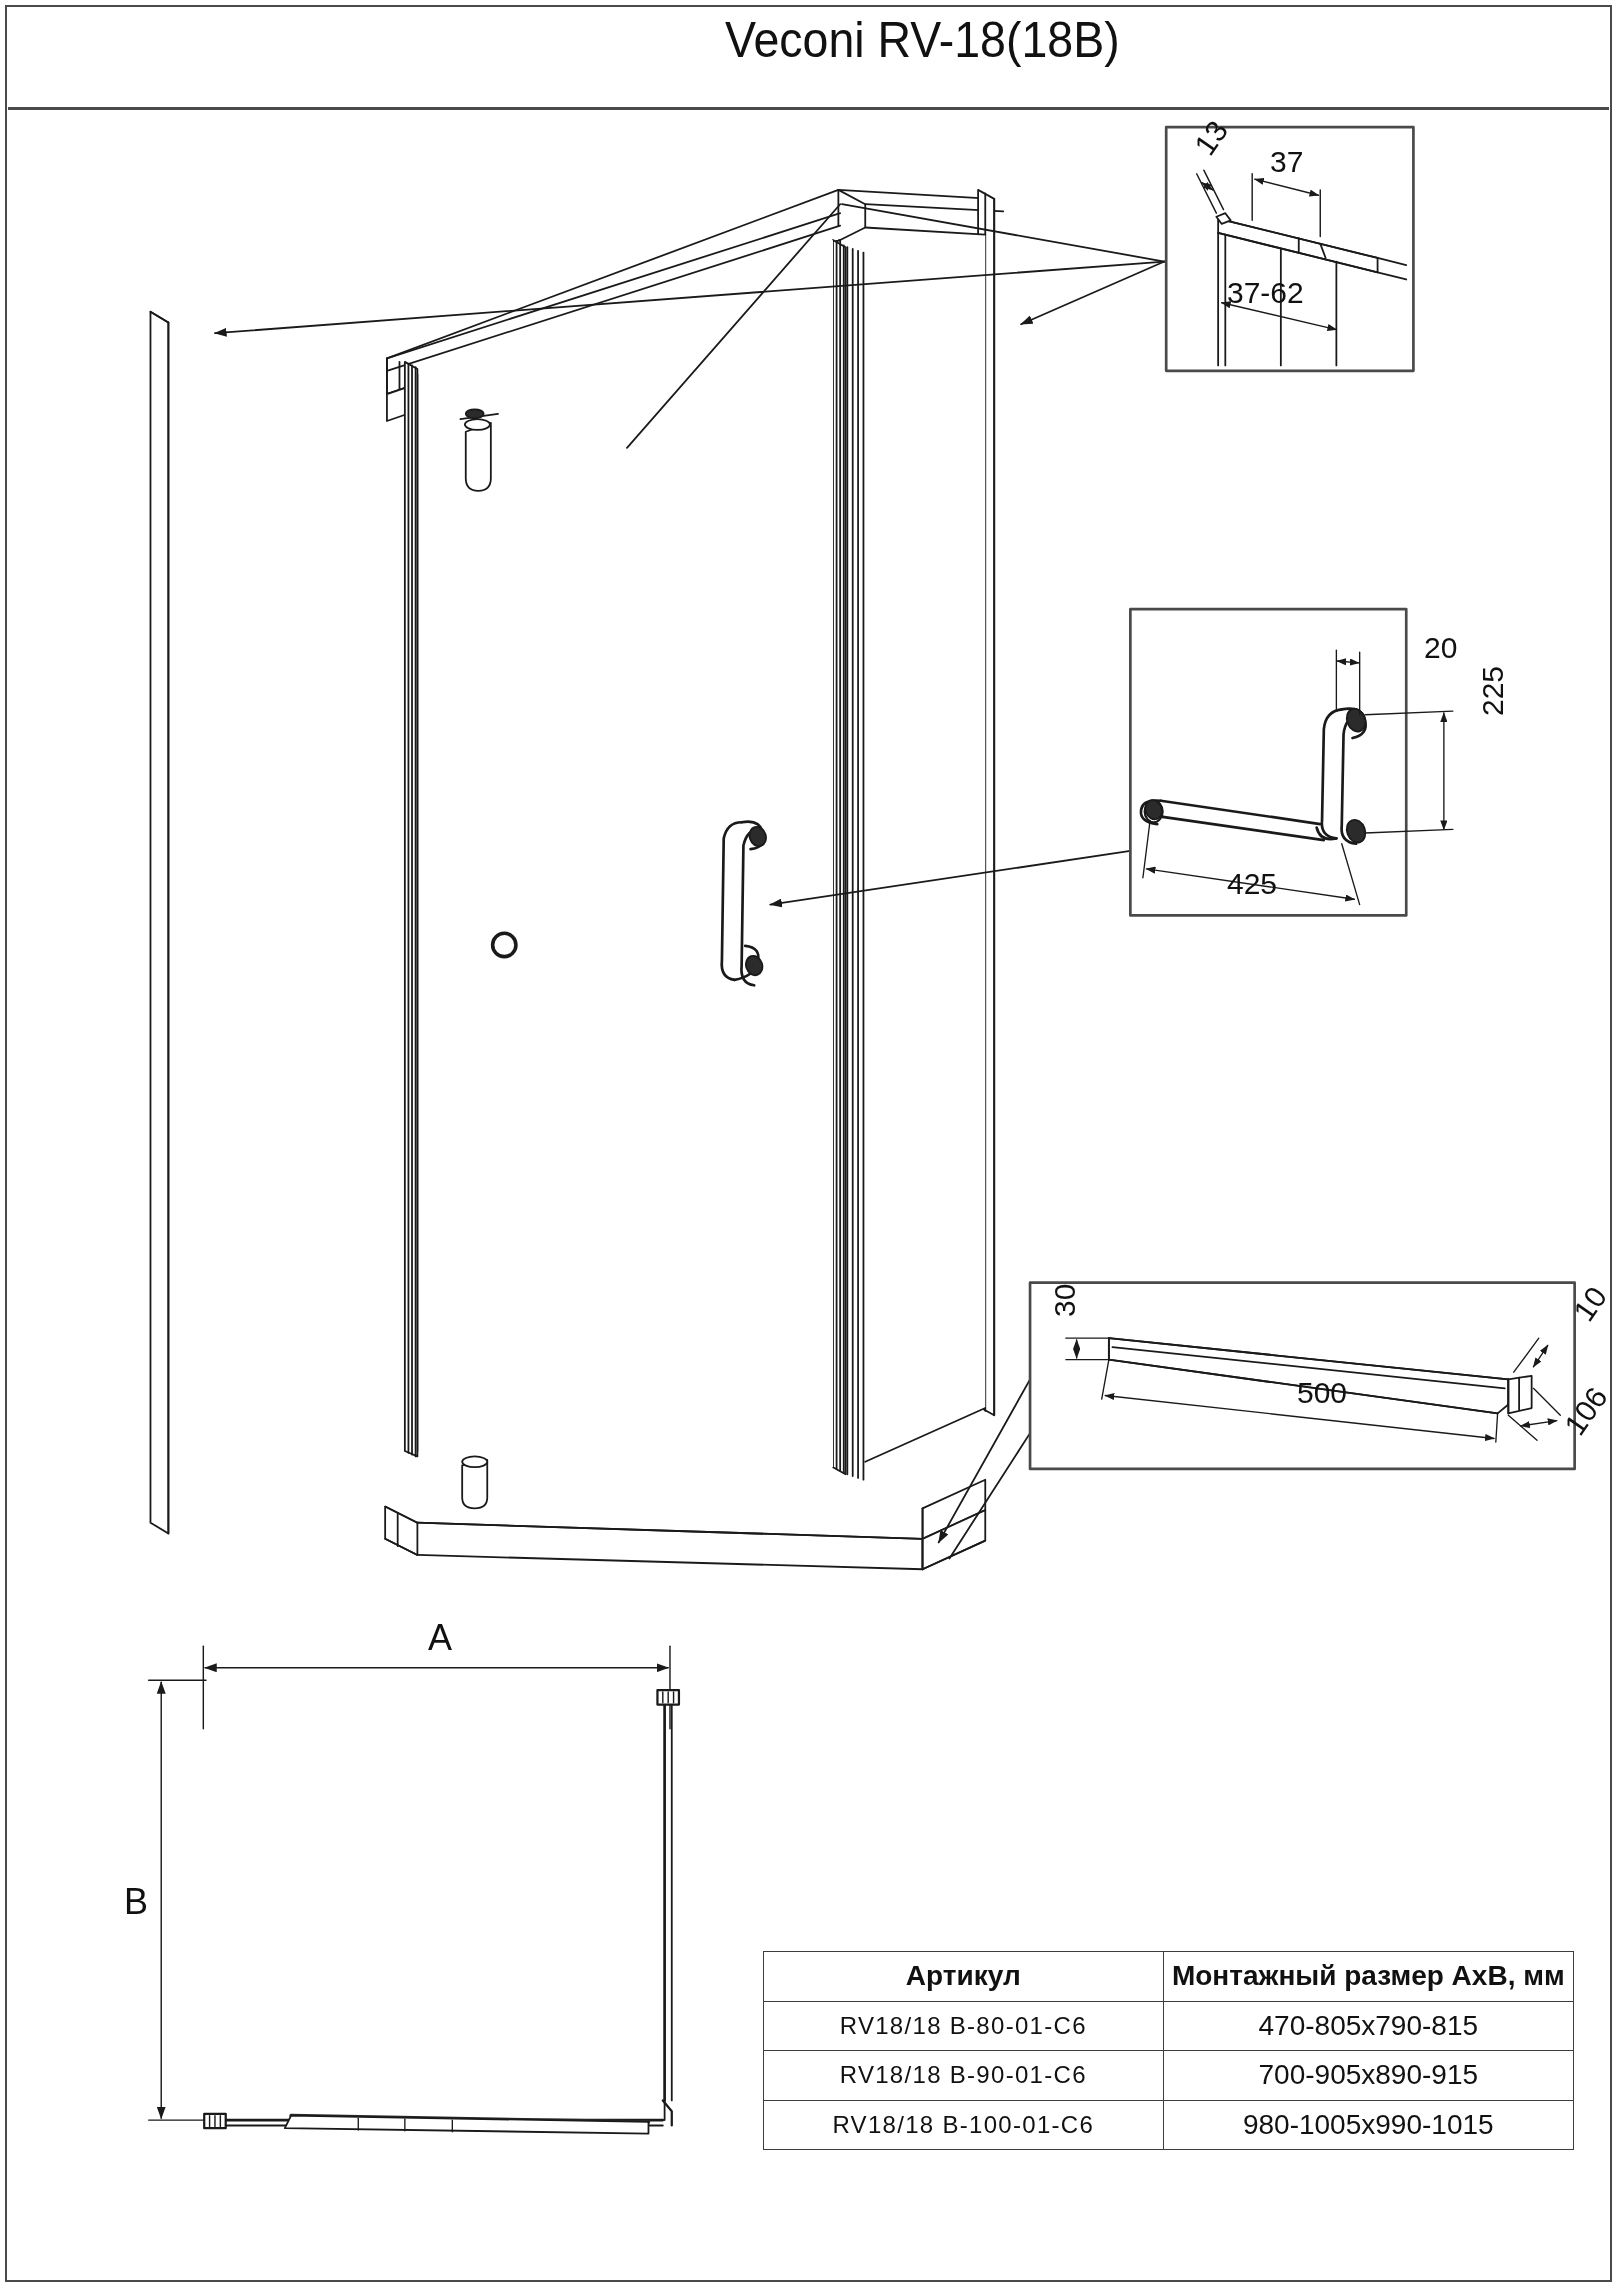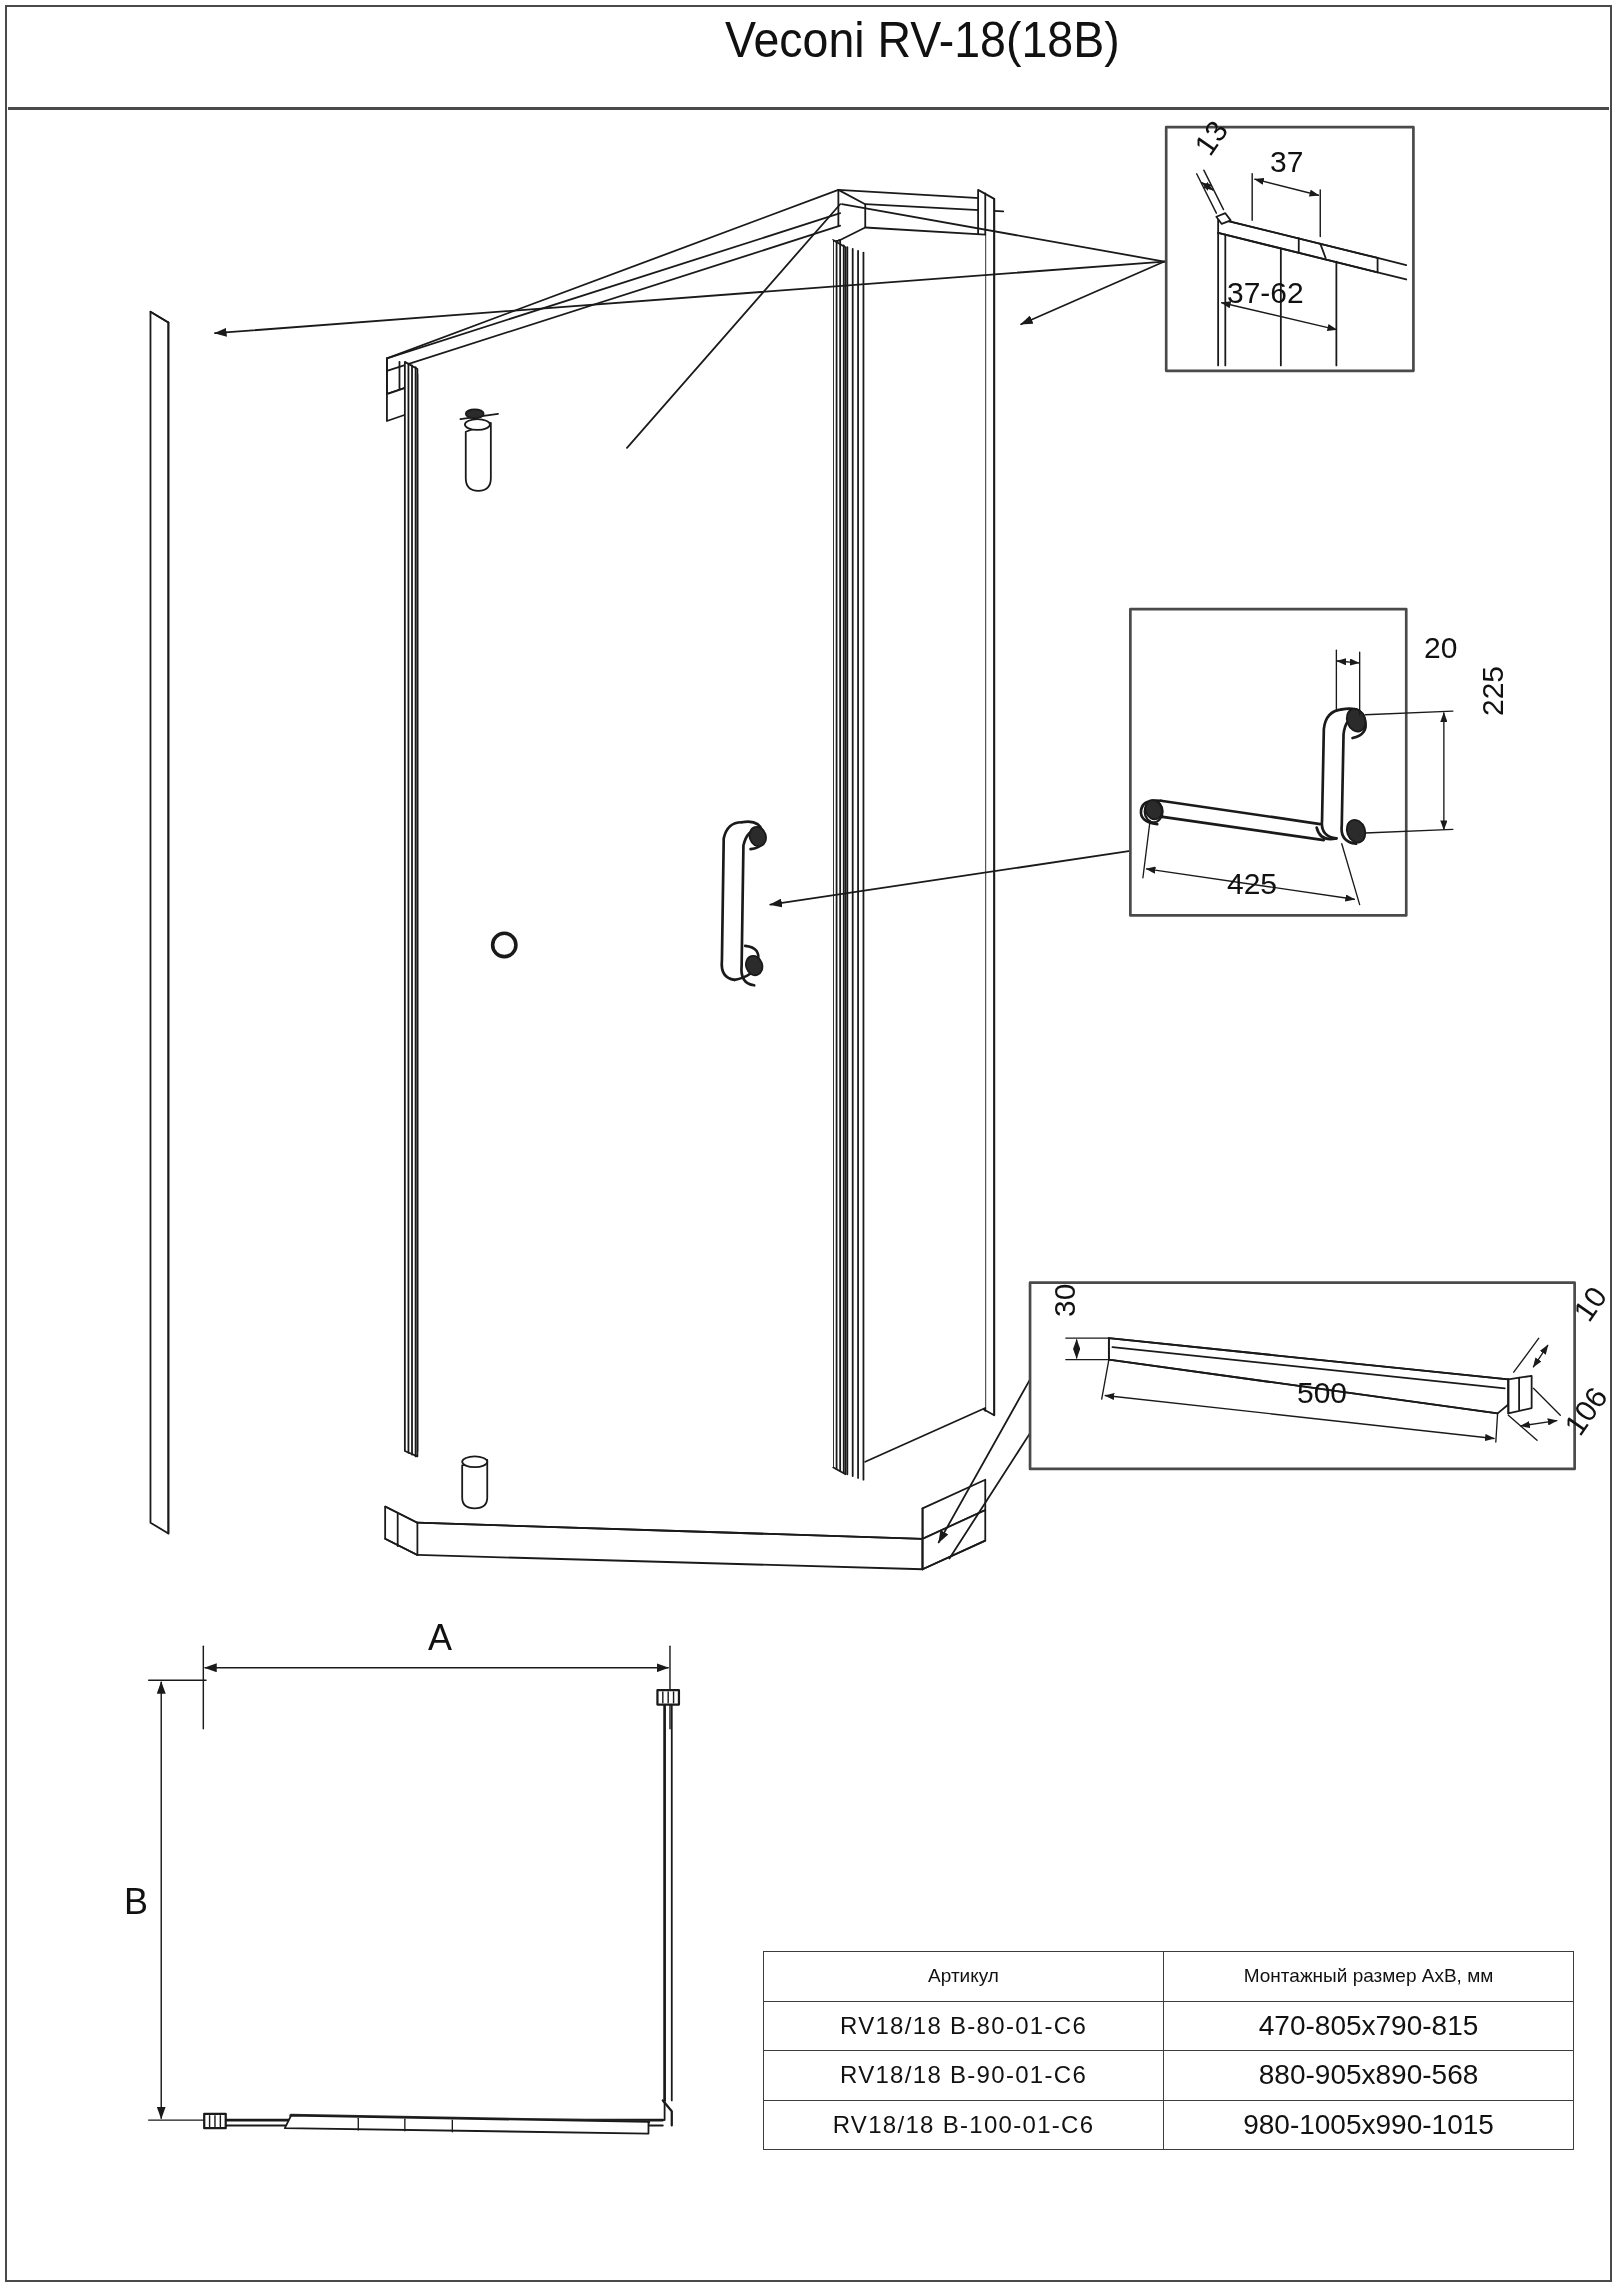--- a/index.html
+++ b/index.html
@@ -77,22 +77,22 @@
     border: 1.8px solid #3d3d3d;
     text-align: center;
     vertical-align: middle;
     height: 45px;
     font-size: 26px;
     font-weight: 400;
     color: #111111;
     padding: 1.8px 5.4px;
   }
   #spec-table th {
-    font-weight: 400;
-    font-size: 19px;
+    font-weight: 700;
+    font-size: 28px;
   }
   #spec-table .col-article { width: 401px; }
   #spec-table .col-size { width: 410px; }
   #spec-table td.article-cell {
     font-size: 24px;
     letter-spacing: 1.3px;
   }
   #spec-table td.size-cell {
     font-size: 28px;
     letter-spacing: 0px;
@@ -432,21 +432,21 @@
         <th class="col-size">Монтажный размер АхВ, мм</th>
       </tr>
     </thead>
     <tbody>
       <tr>
         <td class="article-cell">RV18/18 B-80-01-C6</td>
         <td class="size-cell">470-805x790-815</td>
       </tr>
       <tr>
         <td class="article-cell">RV18/18 B-90-01-C6</td>
-        <td class="size-cell">880-905x890-568</td>
+        <td class="size-cell">700-905x890-915</td>
       </tr>
       <tr>
         <td class="article-cell">RV18/18 B-100-01-C6</td>
         <td class="size-cell">980-1005x990-1015</td>
       </tr>
     </tbody>
   </table>
 
 </div>
 

